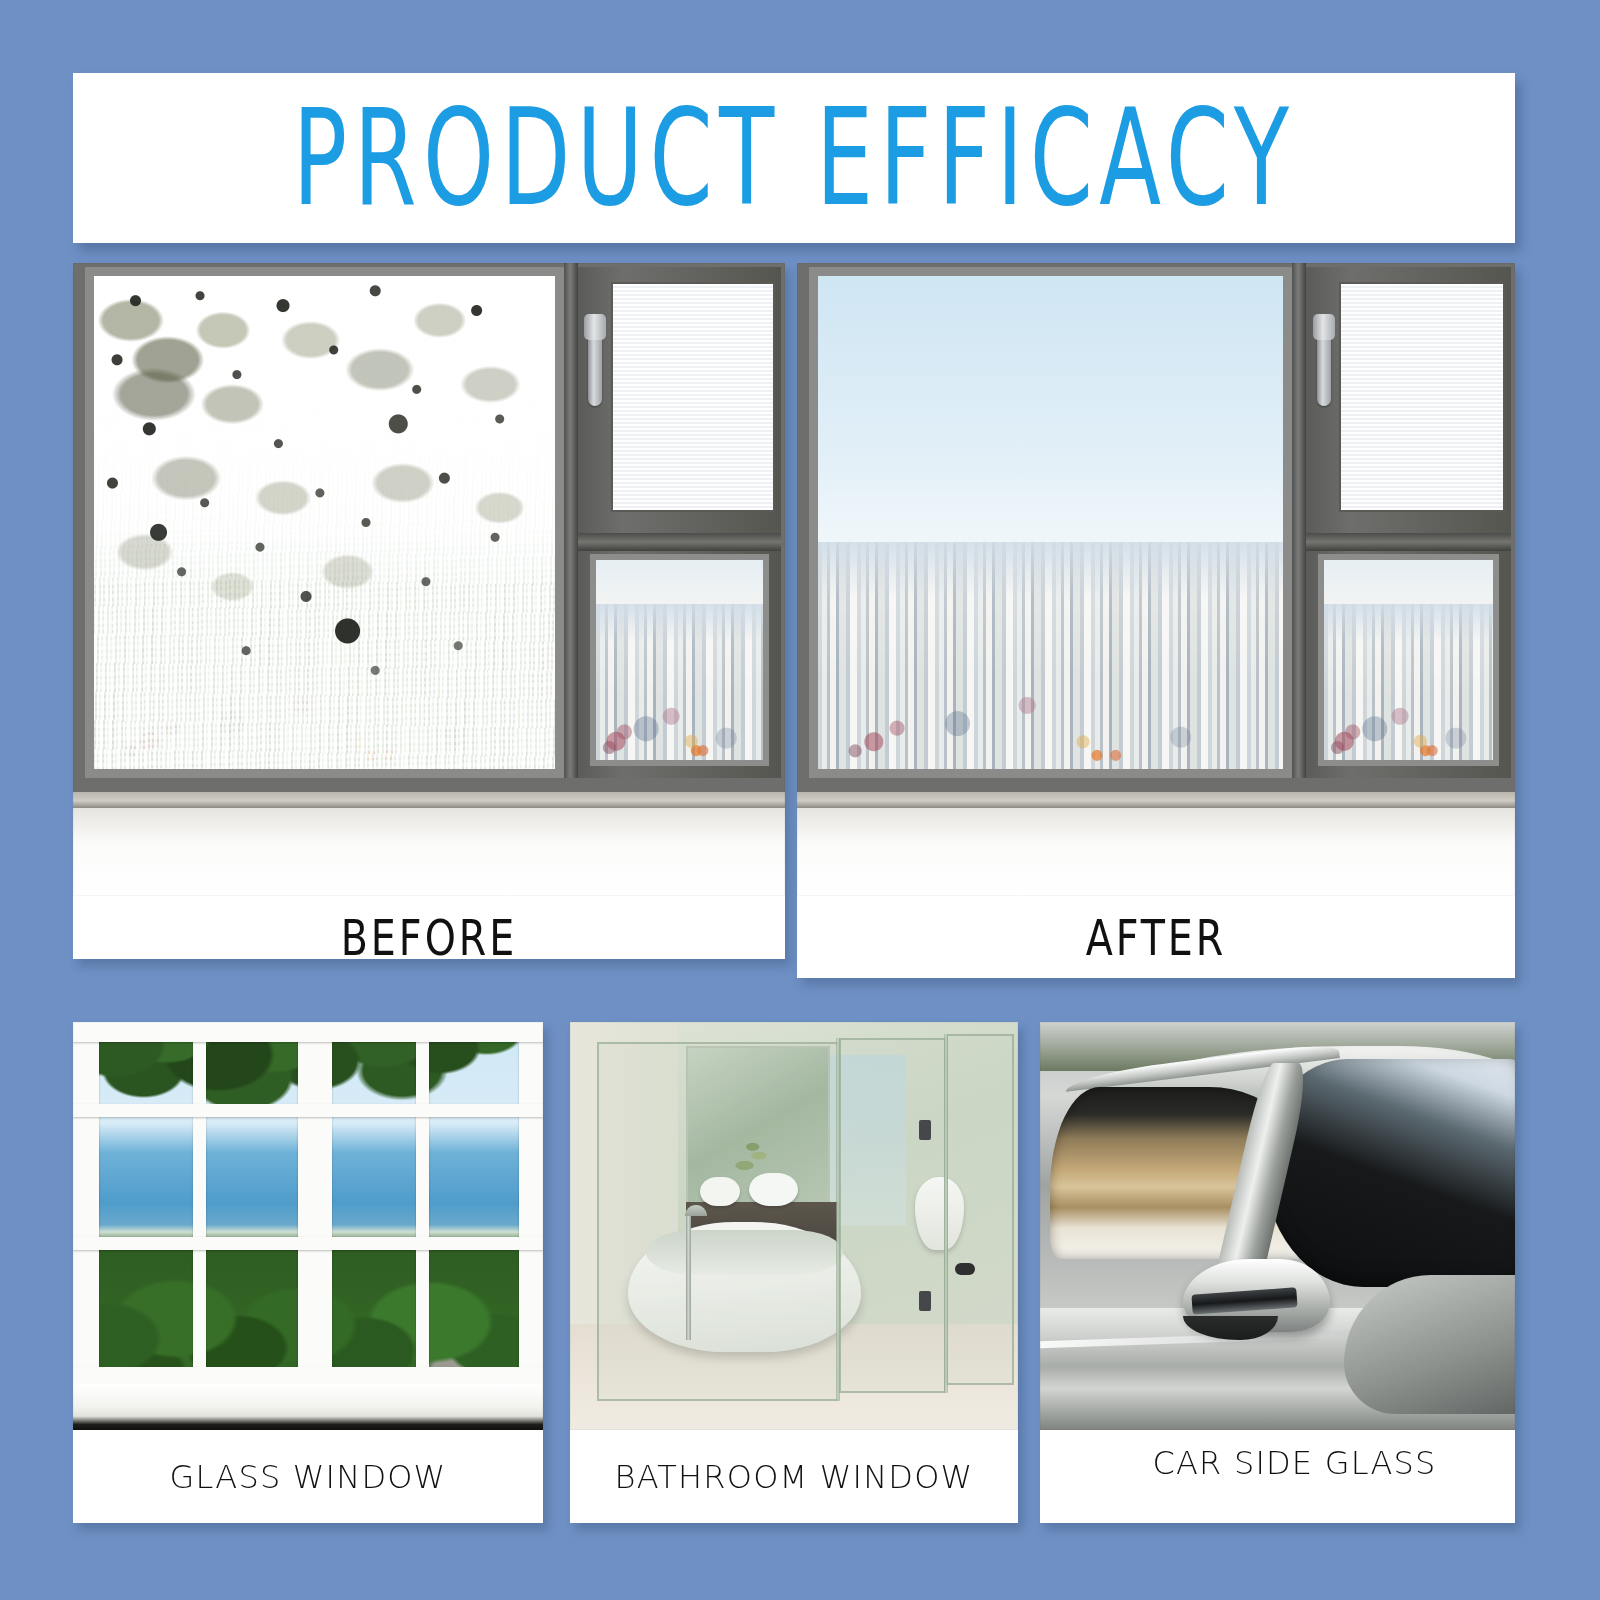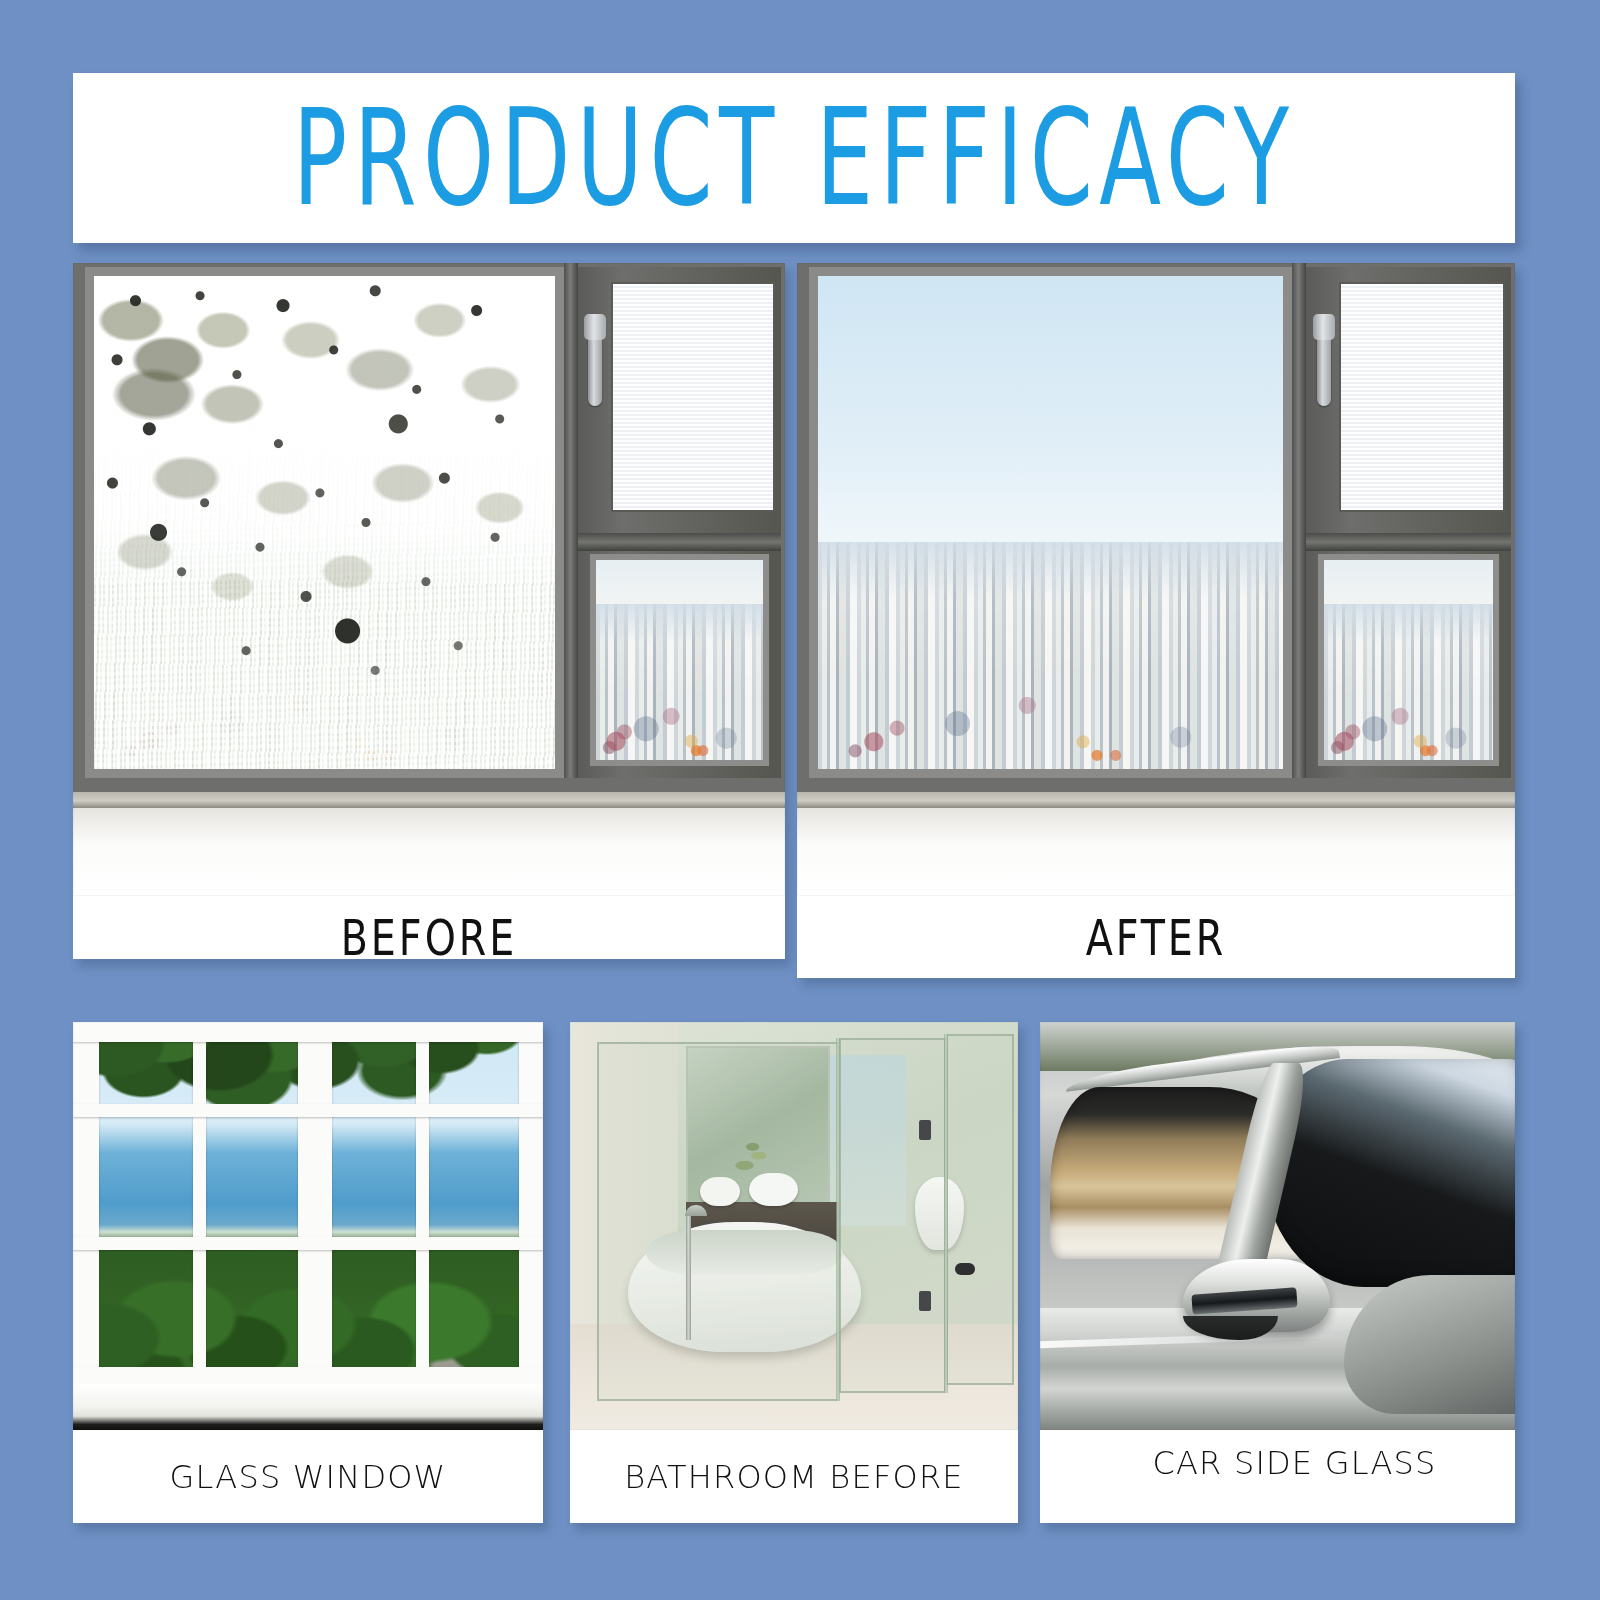--- a/index.html
+++ b/index.html
@@ -491,21 +491,21 @@
       <div class="glasspanel" style="left:84%; top:3%;  right:1%;  bottom:11%;"></div>
       <div class="glassedge" style="left:59.4%; top:4%; bottom:7%;"></div>
       <div class="glassedge" style="left:83.4%; top:3%; bottom:9%;"></div>
       <div class="bg-hinge" style="left:78%; top:24%;"></div>
       <div class="bg-hinge" style="left:78%; top:66%;"></div>
       <div class="bg-handle" style="left:86%; top:59%;"></div>
     </div>
     <div class="shadowline"></div>
   </div>
   <div class="caption">
-    <span class="cap-small">BATHROOM BEFORE</span>
+    <span class="cap-small">BATHROOM WINDOW</span>
   </div>
 </div>
 
 <div class="card" id="card-car">
   <div class="photo">
     <div class="car">
       <div class="car-bg-top"></div>
       <div class="car-roof"></div>
       <div class="car-roofrail"></div>
       <div class="car-sidewindow"></div>

